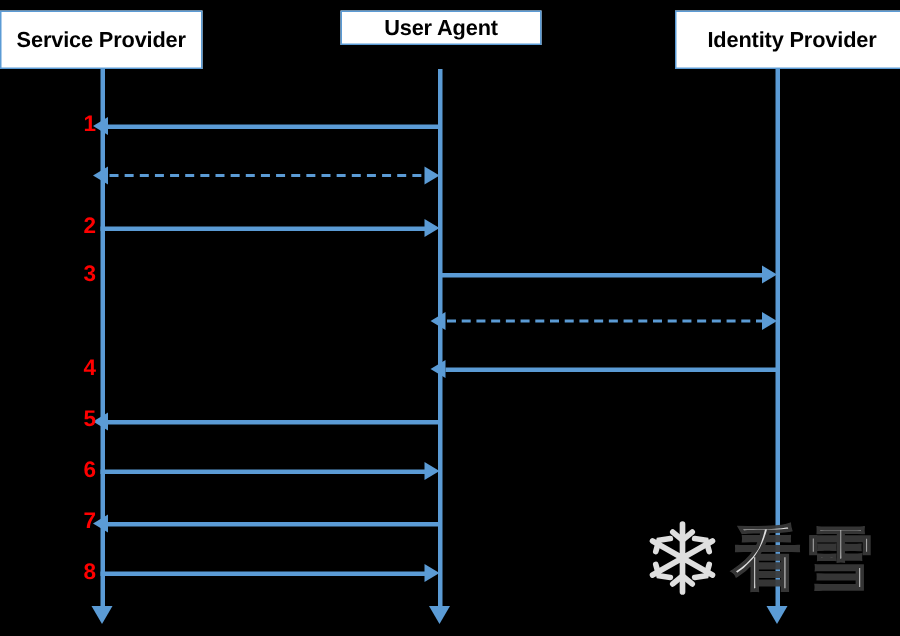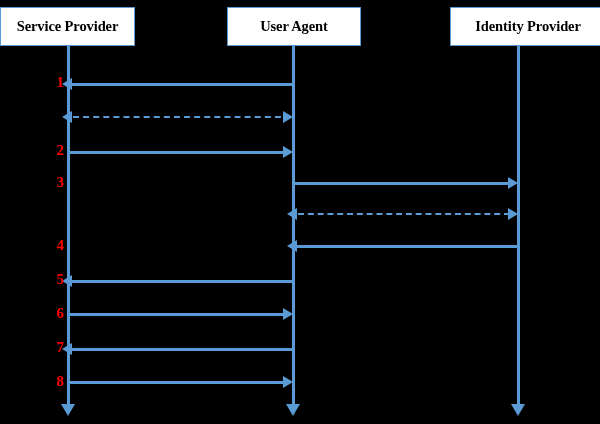--- a/index.html
+++ b/index.html
@@ -6,21 +6,21 @@
     margin: 0;
     padding: 0;
     background: #000000;
   }
   #canvas {
     position: relative;
     width: 600px;
     height: 424px;
     background: #000000;
     overflow: hidden;
-    font-family: Liberation Serif, serif;
+    font-family: Liberation Sans, sans-serif;
   }
   .actor-box {
     position: absolute;
     background: #FFFFFF;
     border: 1.5px solid #5B9BD5;
     box-sizing: border-box;
     display: flex;
     align-items: center;
     justify-content: center;
   }
@@ -109,21 +109,21 @@
   <div class="lifeline" style="left:292px; top:46px; height:358px;"></div>
   <div class="lifeline-head" style="left:286px; top:404px;"></div>
 
   <div class="lifeline" style="left:517px; top:46px; height:358px;"></div>
   <div class="lifeline-head" style="left:511px; top:404px;"></div>
 
   <div class="actor-box" style="left:0px; top:7px; width:135px; height:39px;">
     <span class="actor-label">Service Provider</span>
   </div>
 
-  <div class="actor-box" style="left:227px; top:7px; width:134px; height:39px;">
+  <div class="actor-box" style="left:227px; top:7px; width:134px; height:23px;">
     <span class="actor-label">User Agent</span>
   </div>
 
   <div class="actor-box" style="left:450px; top:7px; width:156px; height:39px;">
     <span class="actor-label">Identity Provider</span>
   </div>
 
   <div class="msg-line" style="left:72px; top:83px; width:221px;"></div>
   <div class="arrow-head left" style="left:62px; top:78px;"></div>
 
@@ -158,14 +158,29 @@
 
   <div class="step-number" style="left:48px; top:75px;">1</div>
   <div class="step-number" style="left:48px; top:143px;">2</div>
   <div class="step-number" style="left:48px; top:175px;">3</div>
   <div class="step-number" style="left:48px; top:238px;">4</div>
   <div class="step-number" style="left:48px; top:272px;">5</div>
   <div class="step-number" style="left:48px; top:306px;">6</div>
   <div class="step-number" style="left:48px; top:340px;">7</div>
   <div class="step-number" style="left:48px; top:374px;">8</div>
 
+  <div class="watermark" style="left:428px; top:345px;">
+    <svg class="wm-snow" viewBox="0 0 100 100" fill="none" stroke="#F2F2F2" stroke-width="7" stroke-linecap="round">
+      <line x1="50" y1="8" x2="50" y2="92"></line>
+      <line x1="13" y1="29" x2="87" y2="71"></line>
+      <line x1="13" y1="71" x2="87" y2="29"></line>
+      <polyline points="38,18 50,28 62,18" fill="none"></polyline>
+      <polyline points="38,82 50,72 62,82" fill="none"></polyline>
+      <polyline points="17,42 21,28 35,26" fill="none"></polyline>
+      <polyline points="83,58 79,72 65,74" fill="none"></polyline>
+      <polyline points="17,58 21,72 35,74" fill="none"></polyline>
+      <polyline points="83,42 79,28 65,26" fill="none"></polyline>
+      <circle cx="50" cy="50" r="7" fill="#F2F2F2" stroke="none"></circle>
+    </svg>
+    <span class="wm-text">看雪</span>
+  </div>
 
 </div>
 
 </body></html>

